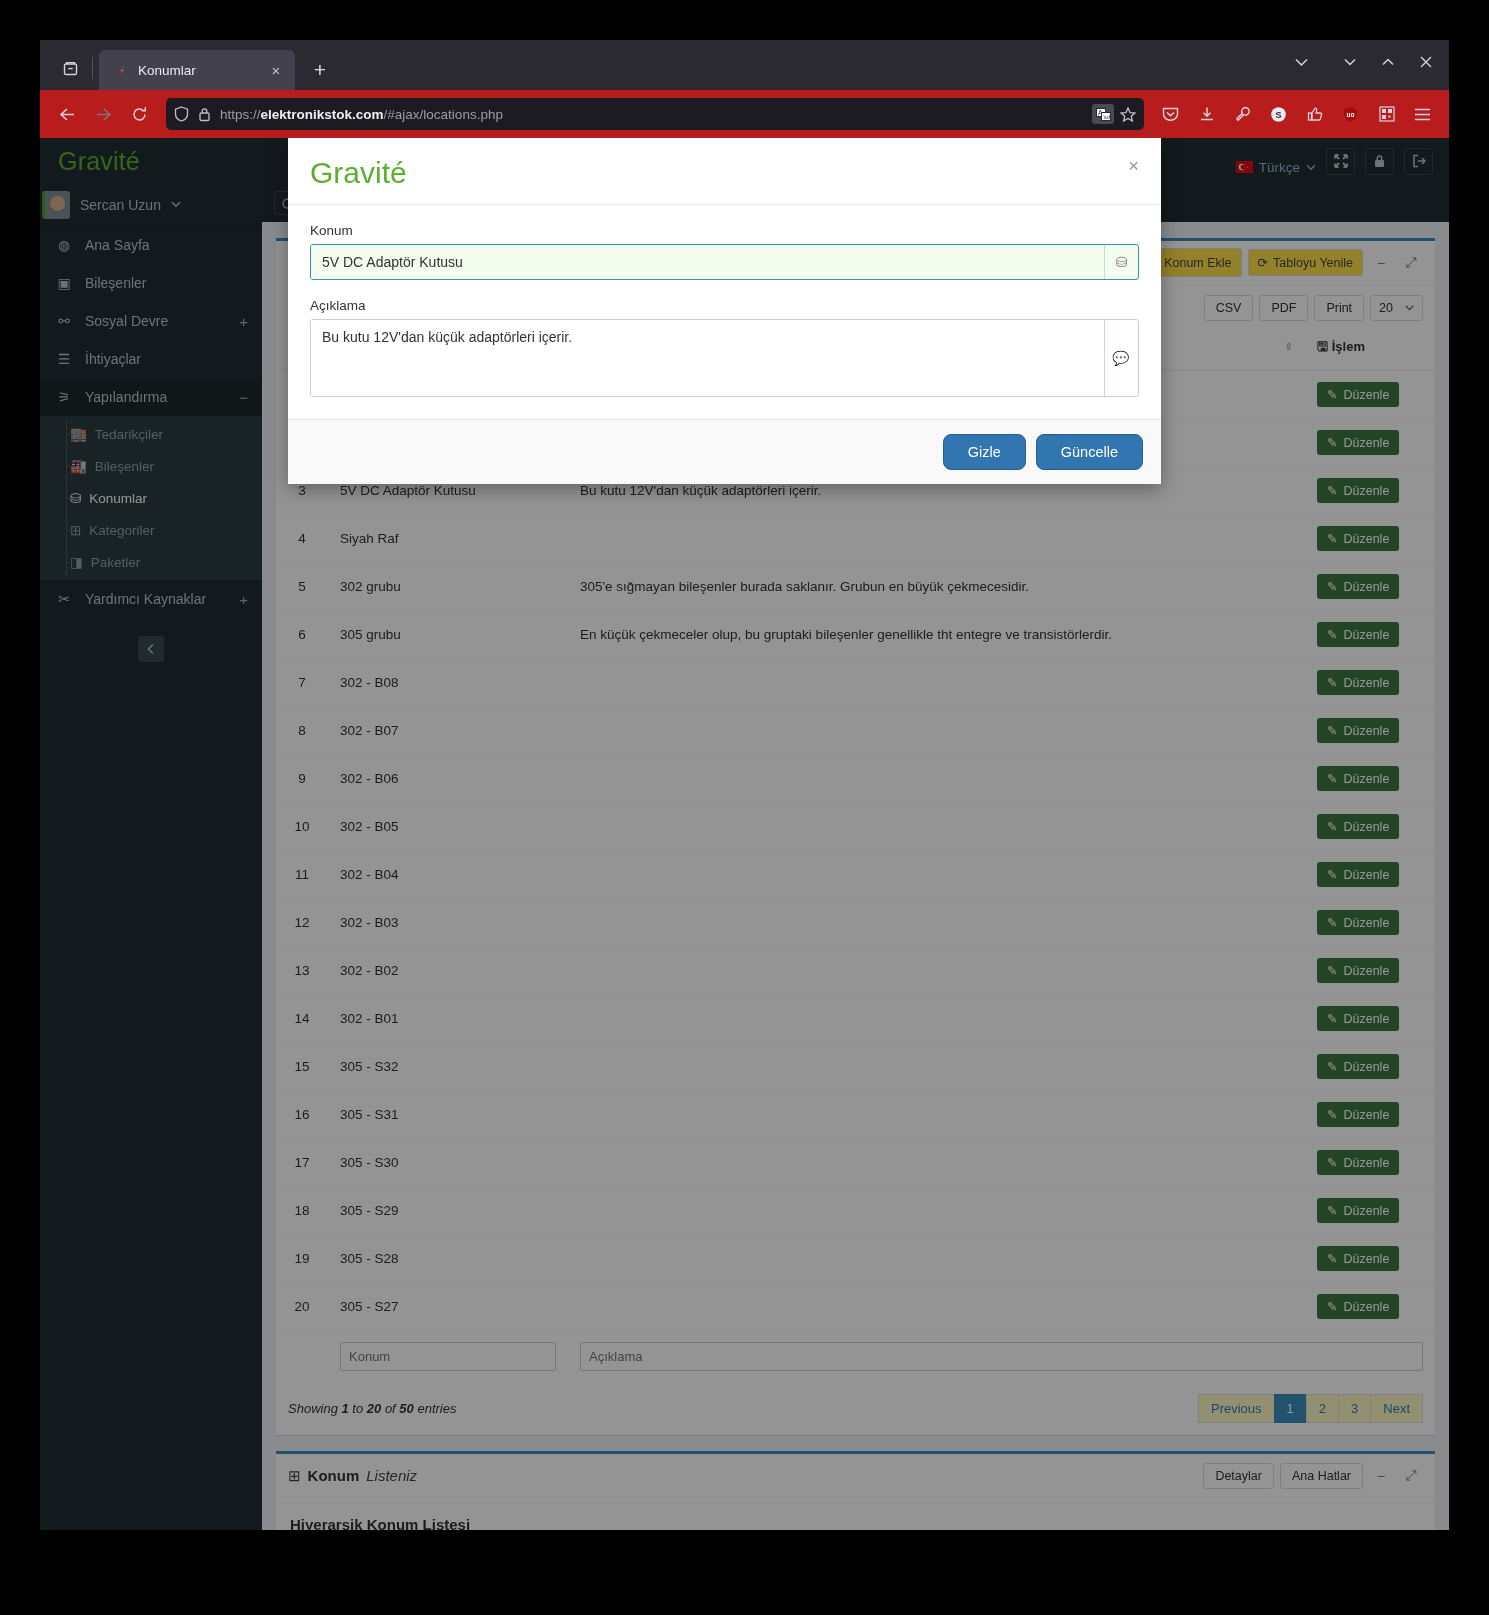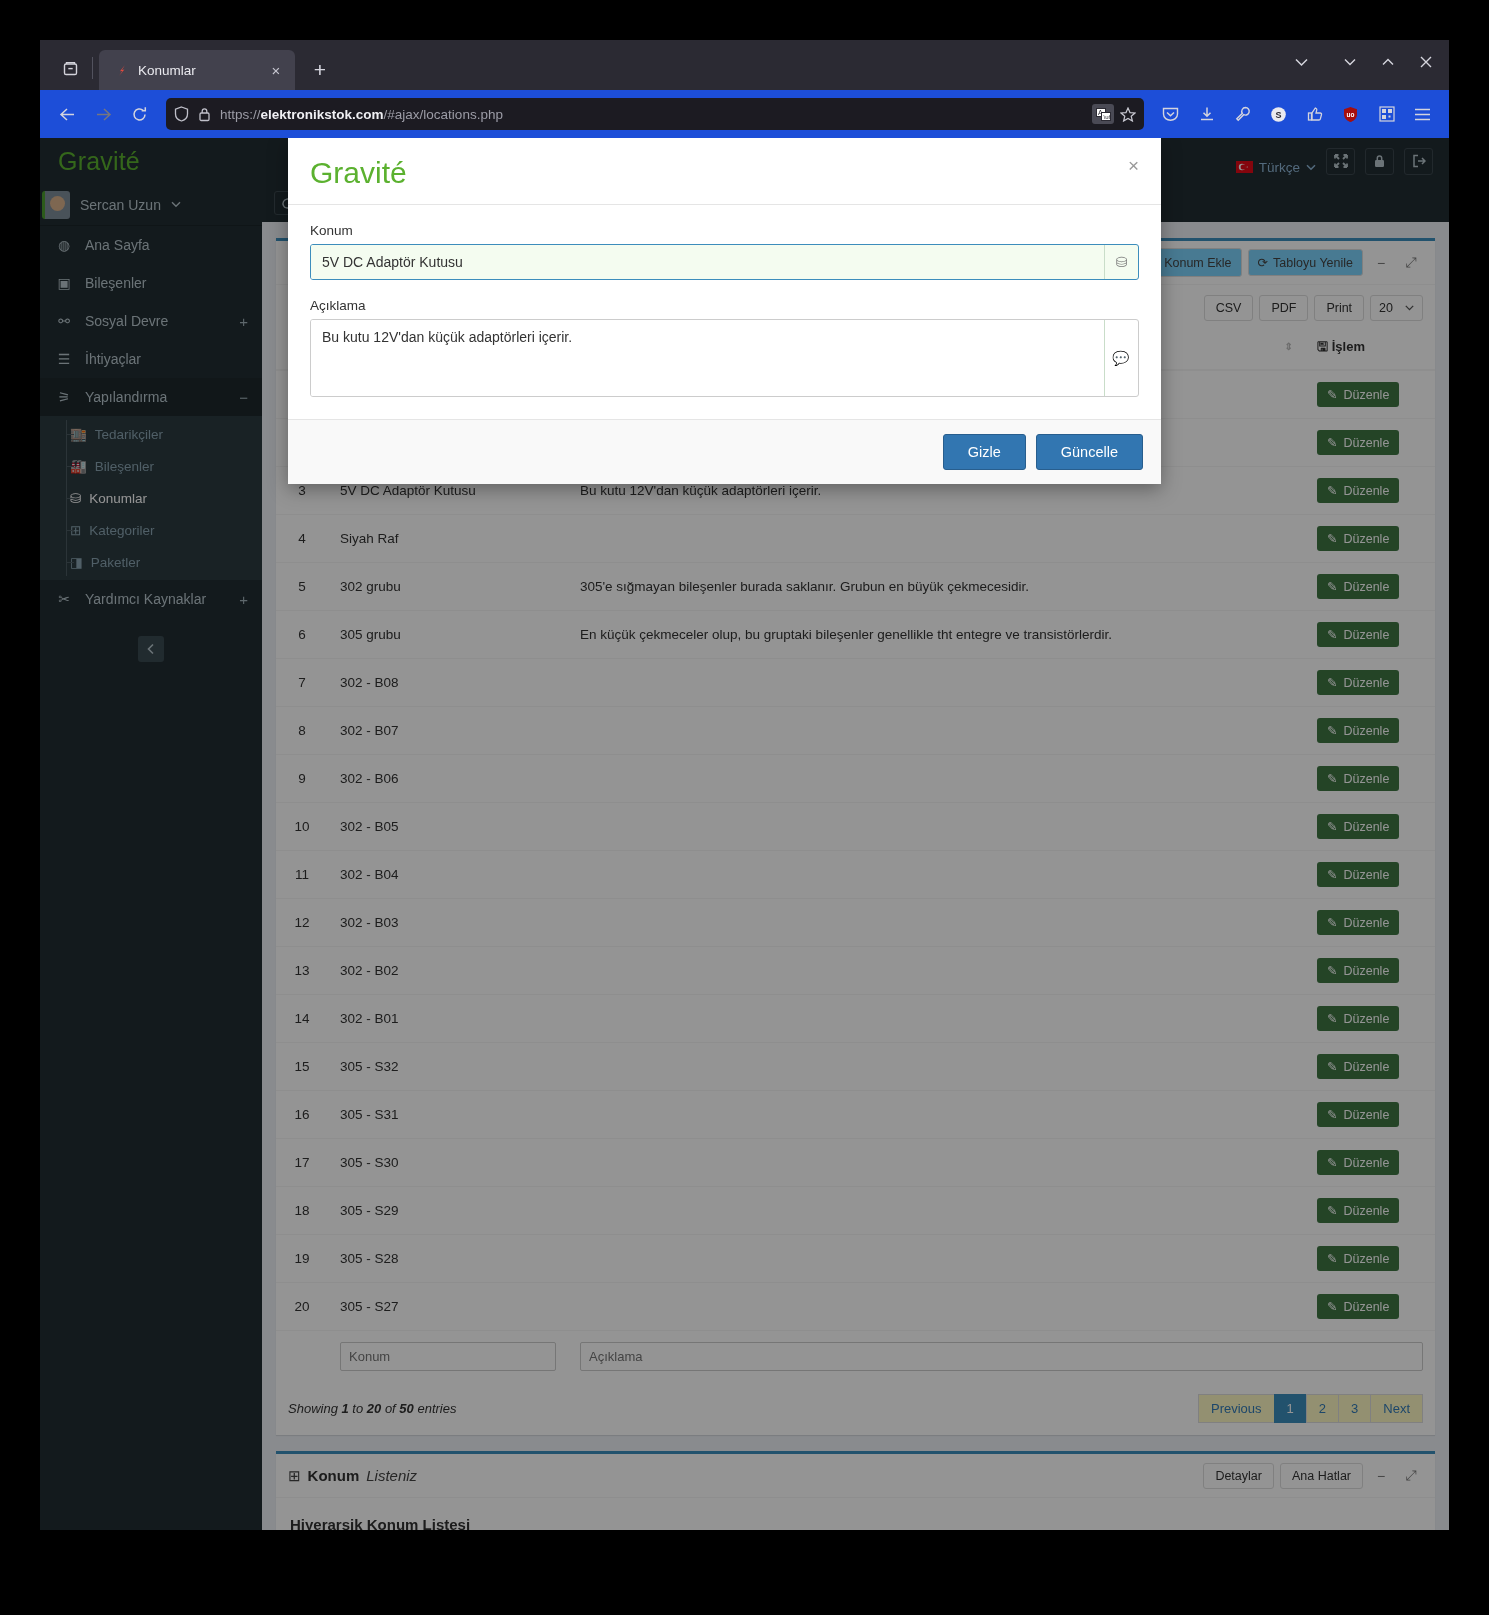--- a/index.html
+++ b/index.html
@@ -38,21 +38,21 @@
   .tab .tab-close { width: 22px; height: 22px; display: flex; align-items: center;
      justify-content: center; color: #c7c7d1; font-size: 15px; border-radius: 3px;}
   .newtab { width: 34px; height: 34px; display: flex; align-items: center;
      justify-content: center; color: #d6d6df; font-size: 21px; margin: 0 0 3px 8px;}
   .winctl { position: absolute; right: 4px; top: 7px; display: flex; gap: 0; }
   .winctl div { width: 38px; height: 30px; display: flex; align-items: center;
      justify-content: center; color: #d5d5dd; font-size: 13px;}
   .winctl .wc-wide { width: 60px; }
 
   .navbar {
-    height: 48px; background: #1d4ed8; display: flex; align-items: center;
+    height: 48px; background: #b91c1c; display: flex; align-items: center;
     padding: 0 10px; gap: 2px;
   }
   .nav-icon { width: 34px; height: 32px; display: flex; align-items: center;
      justify-content: center; color: #d4d4de; }
   .nav-icon.dim { color: #76767f; }
   .urlbar {
     flex: 1; height: 32px; background: #1c1b22; border-radius: 5px;
     display: flex; align-items: center; padding: 0 8px; gap: 9px;
     margin: 0 8px; color: #bdbdc6; font-size: 13.5px;
   }
@@ -113,21 +113,21 @@
 
   .panel { background: #fff; margin: 16px 14px 0 14px; border-top: 3px solid #3c8dbc;
      box-shadow: 0 1px 1px rgba(0,0,0,.1); }
   .panel-head { height: 44px; display: flex; align-items: center; padding: 0 12px; gap: 10px;
      border-bottom: 1px solid #f4f4f4; }
   .panel-title { font-size: 15px; color: #333; display: flex; align-items: center; gap: 7px; }
   .panel-title i { color: #444; font-style: normal; }
   .panel-title em { font-style: italic; color: #444; font-weight: 400; }
   .panel-title b { font-weight: 700; }
   .ph-right { margin-left: auto; display: flex; align-items: center; gap: 6px; }
-  .btn-sm { border: 1px solid #ddd; background: #7dd3fc; border-radius: 3px;
+  .btn-sm { border: 1px solid #ddd; background: #fde047; border-radius: 3px;
      padding: 5px 9px; font-size: 12.5px; color: #444; display:flex;align-items:center;gap:5px;}
   .btn-plain { border: 1px solid #ddd; background: #fff; border-radius: 3px;
      padding: 5px 11px; font-size: 12.5px; color: #333; }
   .icon-min, .icon-exp { width: 24px; height: 22px; display:flex;align-items:center;
      justify-content:center;color:#777;font-size:14px; }
 
   .dt-top { display: flex; align-items: center; padding: 10px 12px 6px 12px; gap: 6px; }
   .dt-top .right { margin-left: auto; display: flex; align-items: center; gap: 6px; }
   .sel { border: 1px solid #ddd; background: #fff; border-radius: 3px; font-size: 12.5px;
      padding: 5px 8px; color: #333; display: flex; align-items: center; gap: 12px; }
@@ -168,21 +168,21 @@
      margin-bottom: 18px; background: #f4fcf0; }
   .input-group input { flex: 1; border: 0; outline: 0; background: #f4fcf0;
      padding: 9px 11px; font-size: 14px; color: #333; font-family: "Liberation Sans", sans-serif; }
   .ig-addon { width: 34px; display: flex; align-items: center; justify-content: center;
      border-left: 1px solid #c9ddc9; color: #777; font-size: 14px; }
   .ta-group { display: flex; border: 1px solid #ccc; border-radius: 3px; overflow: hidden; }
   .ta-group textarea { flex: 1; border: 0; outline: 0; resize: none; height: 76px;
      padding: 9px 11px; font-size: 14px; color: #333; font-family: "Liberation Sans", sans-serif; }
   .modal-foot { background: #f9f9f9; border-top: 1px solid #e5e5e5; padding: 14px 18px;
      display: flex; justify-content: flex-end; gap: 10px; }
-  .btn-blue { background: #3276b1; border: 1px solid #285e8e; color: #fff; border-radius: 3px;
+  .btn-blue { background: #3276b1; border: 1px solid #285e8e; color: #fff; border-radius: 8px;
      padding: 9px 24px; font-size: 14.5px; }
   svg { display: block; }
 </style>
 </head>
 <body>
 
 <div id="browser">
 
   <div class="tabstrip">
     <div class="tb-btn">

